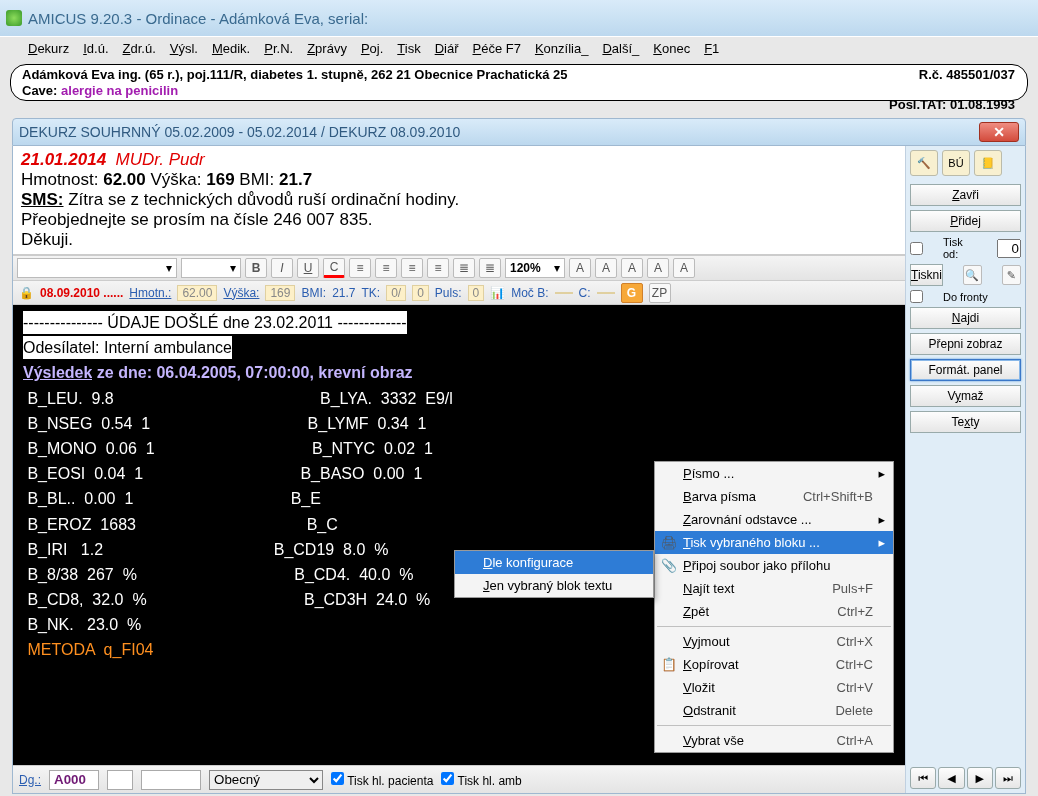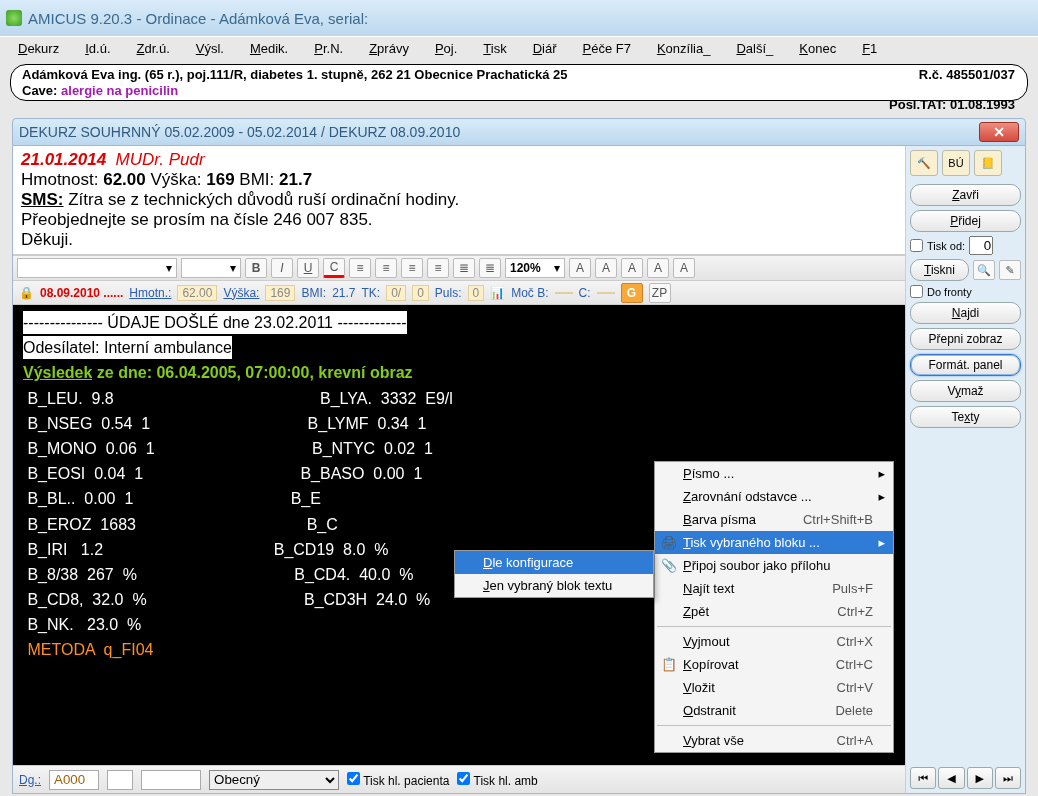--- a/index.html
+++ b/index.html
@@ -1,19 +1,19 @@
 <!DOCTYPE html>
 <html><head>
 <meta charset="utf-8">
 <style>
   * { box-sizing: border-box; margin: 0; padding: 0; font-family: "Segoe UI", Tahoma, sans-serif; }
   body { background: #e8e8e8; width: 1038px; height: 796px; overflow: hidden; position: relative; }
   .title-bar { background: linear-gradient(#d9ebf9,#bcd8ee); height: 36px; display: flex; align-items: center; padding: 0 6px; font-size: 15px; color: #3a6a8f; }
   .title-bar .app-icon { width: 16px; height: 16px; background: radial-gradient(#8ddc5c,#3a9a2a); border-radius: 3px; margin-right: 6px; }
-  .menu-bar { background: #e8e8e8; height: 24px; display: flex; align-items: center; gap: 26px; padding: 0 18px; font-size: 13px; border-top: 1px solid #fff; text-align: center; }
+  .menu-bar { background: #e8e8e8; height: 24px; display: flex; align-items: center; gap: 14px; padding: 0 28px; font-size: 13px; border-top: 1px solid #fff; text-align: center; }
   .menu-bar span u { text-decoration: underline; }
   .patient-bar { margin: 4px 10px; background: #fff; border: 1px solid #000; border-radius: 16px; padding: 2px 11px; font-size: 13px; font-weight: bold; position: relative; }
   .patient-bar .left { line-height: 1.2; }
   .patient-bar .right { position: absolute; right: 12px; top: 2px; text-align: right; line-height: 1.2; }
   .cave { color: #a21caf; }
   .dg-line { font-weight: bold; }
   
   .dek-win { position: absolute; top: 118px; left: 12px; right: 12px; bottom: 2px; }
   .dek-titlebar { background: linear-gradient(#d9ebf9,#bcd8ee); height: 28px; display: flex; align-items: center; padding: 0 6px; font-size: 14px; color: #305a80; border: 1px solid #9fb8d0; border-radius: 4px 4px 0 0; }
   .dek-titlebar .x-btn { margin-left: auto; width: 40px; height: 20px; background: linear-gradient(#ef8d82,#d34b3c); border: 1px solid #a03020; border-radius: 3px; display:flex; align-items:center; justify-content:center; color:#fff; font-weight:bold; }
@@ -27,29 +27,29 @@
   .toolbar { background: linear-gradient(#f4f4f4,#e4e4e4); height: 26px; border-top: 1px solid #ccc; border-bottom: 1px solid #ccc; display:flex; align-items:center; padding:0 4px; gap:4px; font-size:12px; }
   .tb-btn { width:22px; height:20px; border:1px solid #bbb; border-radius:2px; background:#f8f8f8; display:flex; align-items:center; justify-content:center; color:#555; cursor:pointer; }
   .tb-sel { width:80px; height:20px; border:1px solid #bbb; background:#fff; display:flex; align-items:center; padding:0 4px;}
   .tb-sel.small{width:60px;}
   .tb-drop::after{content:"▾"; margin-left:auto;}
   .info-row { background: linear-gradient(#f4f4f4,#e6e6e6); height:24px; border-bottom:1px solid #ccc; display:flex; align-items:center; padding:0 6px; font-size:12px; gap:6px; color:#333;}
   .info-row .lock{color:#e07000;}
   .info-row .date-tag{color:#e00000; font-weight:bold;}
   .info-row .field{background:#fdf0c8; color:#888; padding:0 4px; border:1px solid #e0d0a0;}
   .terminal { flex:1; background:#000; color:#fff; font-family:"Courier New",monospace; font-size:16px; padding:6px 10px; overflow:hidden; white-space:pre; position:relative; line-height:1.45;}
-  .vysl{color:#84cc16; font-weight:bold; text-decoration:underline; background:#000;}
+  .vysl{color:#c4b5fd; font-weight:bold; text-decoration:underline; background:#000;}
   .metoda{color:#ff9020;}
   .bottom-bar{background:linear-gradient(#f4f4f4,#e4e4e4); height:28px; border-top:1px solid #ccc; display:flex; align-items:center; padding:0 6px; gap:8px; font-size:12px;}
   .bottom-bar input[type=text]{border:1px solid #aaa; background:#fff; height:20px; padding:0 4px;}
   .bottom-bar select{height:20px; border:1px solid #888;}
-  .rbtn{background:linear-gradient(#fdfdfd,#e6e6e6); border:1px solid #9aa; border-radius:10px; padding:3px 0; font-size:12px; text-align:center; cursor:pointer;}
+  .rbtn{background:linear-gradient(#fdfdfd,#e6e6e6); border:1px solid #9aa; border-radius:0; padding:3px 0; font-size:12px; text-align:center; cursor:pointer;}
   .rbtn.active{border:1px solid #3a77c8; box-shadow:inset 0 0 0 1px #8ab8e8, 0 0 2px #5a98d8;}
   .rbtn u{text-decoration:underline;}
-  .small-row{display:flex; gap:4px; align-items:center; font-size:11px;}
+  .small-row{display:flex; gap:20px; align-items:center; font-size:11px;}
   .pager{display:flex; gap:2px; margin-top:auto;}
   .pager div{flex:1; height:22px; border:1px solid #9aa; border-radius:3px; background:linear-gradient(#fdfdfd,#e6e6e6); display:flex;align-items:center;justify-content:center; font-size:11px;}
   
   .ctx{position:absolute; background:#f4f4f4; border:1px solid #9a9a9a; box-shadow:2px 3px 6px rgba(0,0,0,.3); font-size:13px;}
   .ctx .row{display:flex; align-items:center; padding:4px 20px 4px 28px; position:relative; white-space:nowrap;}
   .ctx .row.arrow::after{content:"▸"; position:absolute; right:8px;}
   .ctx .row .sc{margin-left:auto; padding-left:30px; color:#555;}
   .ctx .row.hl{background:#2e7cd6; color:#fff;}
   .ctx hr{border:none; border-top:1px solid #c0c0c0; margin:3px 2px;}
   .ctx .icon-l{position:absolute; left:6px; width:16px; height:16px; display:flex; align-items:center; justify-content:center; color:#555;}
@@ -178,24 +178,24 @@
 <span style="background:#000"> B_BL..  0.00  1  </span>               <span style="background:#000"> B_E</span>
 <span style="background:#000"> B_EROZ  1683     </span>               <span style="background:#000"> B_C</span>
 <span style="background:#000"> B_IRI   1.2     </span>               <span style="background:#000"> B_CD19  8.0  %  </span>
 <span style="background:#000"> B_8/38  267  %  </span>               <span style="background:#000"> B_CD4.  40.0  %  </span>
 <span style="background:#000"> B_CD8,  32.0  %  </span>               <span style="background:#000"> B_CD3H  24.0  %  </span>
 <span style="background:#000"> B_NK.   23.0  %  </span>               <span style="background:#000"></span>
 <span class="metoda" style="background:#000"> METODA  q_FI04</span></div>
 
       <div class="bottom-bar">
         <span style="color:#2a5db0; text-decoration:underline">Dg.:</span>
-        <input type="text" style="width: 50px; color: #a16207;" value="A000">
+        <input type="text" style="width: 50px; color: #701a75; font-weight: bold;" value="A000">
         <input type="text" style="width: 26px;">
         <input type="text" style="width: 60px;">
-        <select style="width:130px"><option>Obecný</option></select>
+        <select style="width:114px"><option>Obecný</option></select>
         <label><input type="checkbox" checked="" style=""> <span>Tisk hl. pacienta</span></label>
         <label><input type="checkbox" checked="" style=""> <span>Tisk hl. amb</span></label>
       </div>
     </div>
 
     <div class="dek-right">
       <div class="top-icons">
         <div>🔨</div>
         <div>BÚ</div>
         <div>📒</div>
@@ -228,26 +228,26 @@
         <div>⏭</div>
       </div>
     </div>
   </div>
 </div>
 
 <div class="ctx" id="ctx-right" style="top:461px; left:654px; width:240px;">
     <div class="row arrow">
       <span><u>P</u>ísmo ...</span>
     </div>
+    <div class="row">
+      <span><u>B</u>arva písma</span>
+      <span class="sc">Ctrl+Shift+B</span>
+    </div>
     <div class="row arrow">
       <span><u>Z</u>arovnání odstavce ...</span>
-    </div>
-    <div class="row">
-      <span><u>B</u>arva písma</span>
-      <span class="sc">Ctrl+Shift+B</span>
     </div>
     <div class="row arrow hl">
       <span class="icon-l">🖨</span>
       <span><u>T</u>isk vybraného bloku ...</span>
     </div>
     <div class="row">
       <span class="icon-l">📎</span>
       <span><u>P</u>řipoj soubor jako přílohu</span>
     </div>
     <div class="row">

